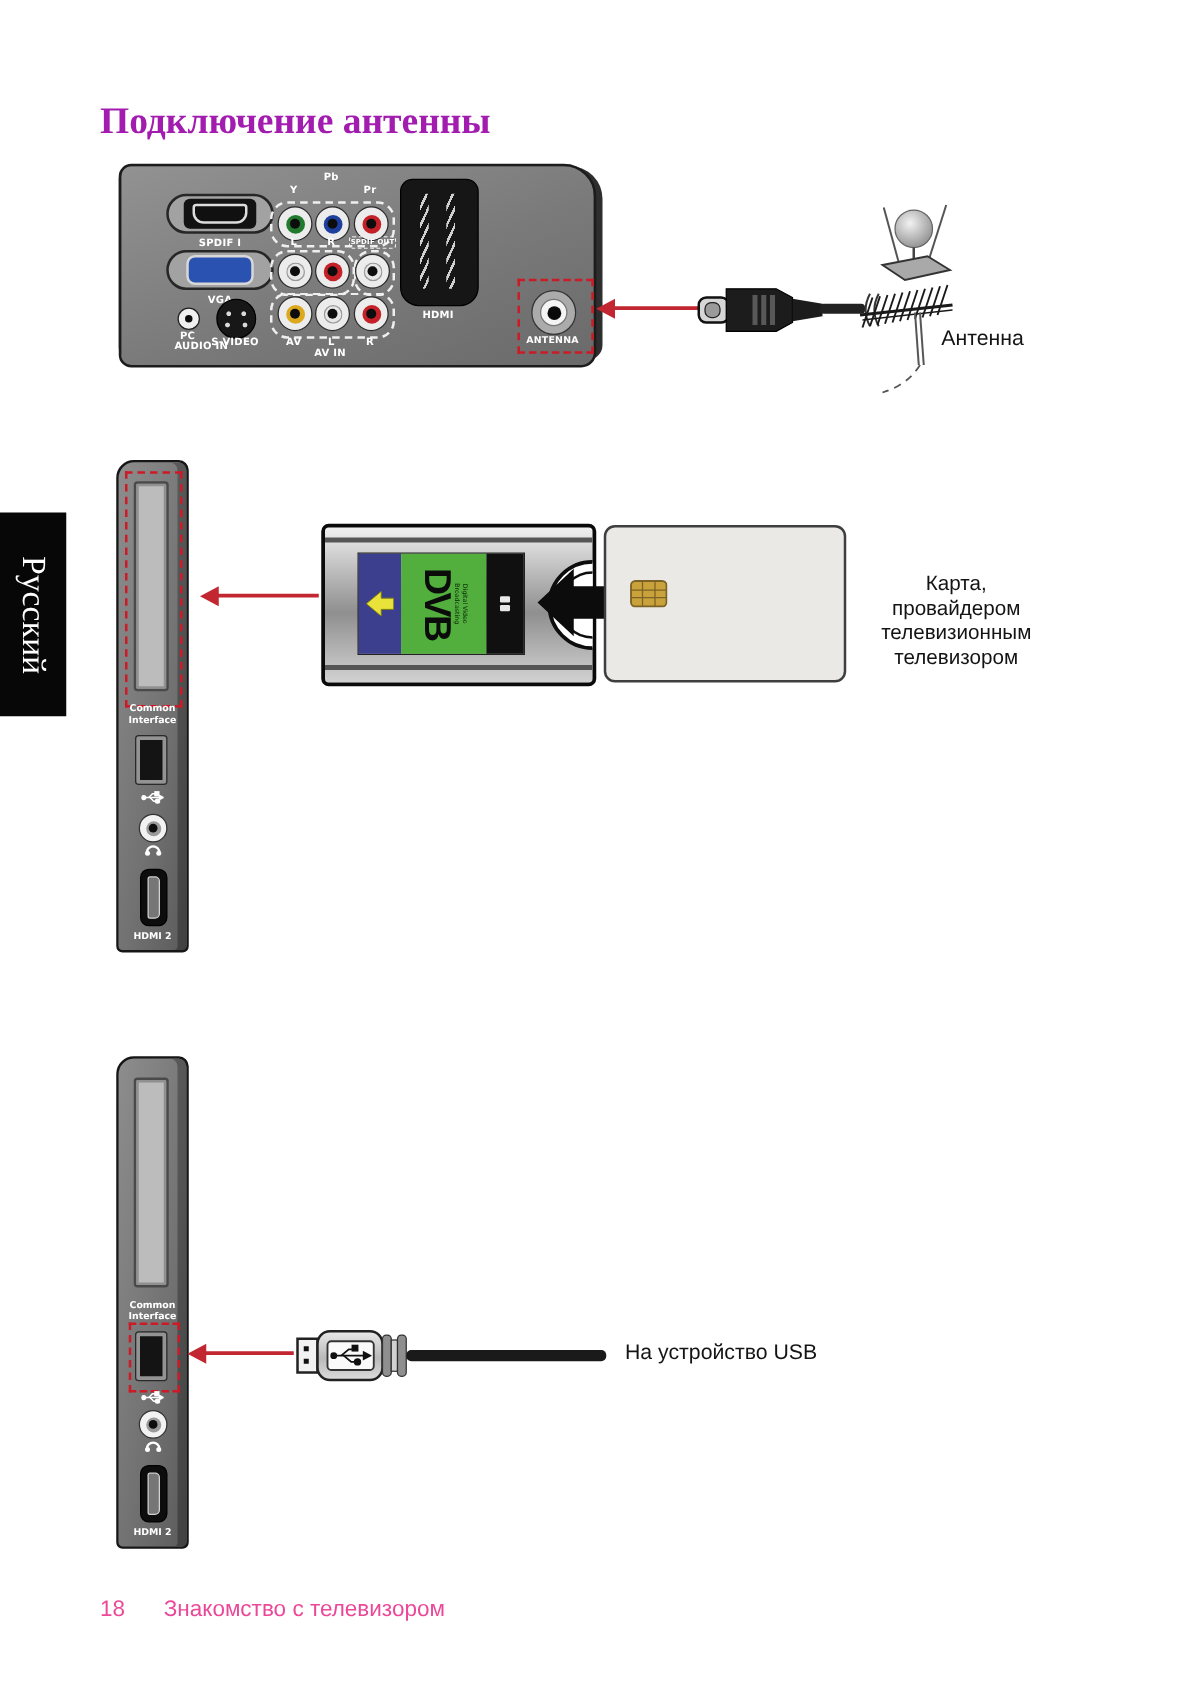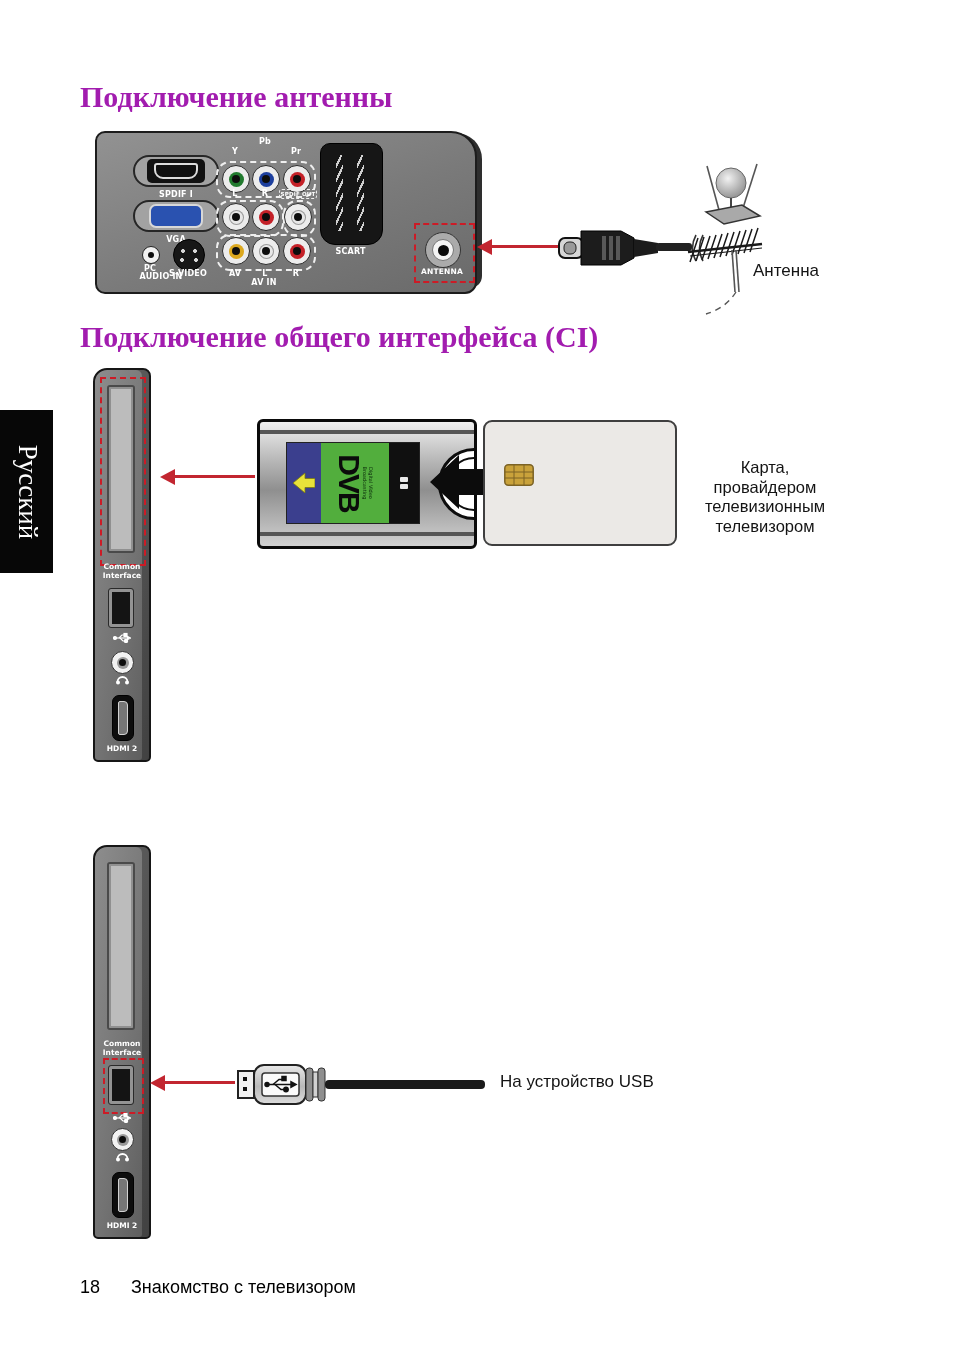--- a/index.html
+++ b/index.html
@@ -104,21 +104,21 @@
   .cam-dvb .big{font:bold 30px "Liberation Sans",sans-serif;letter-spacing:-2px;color:#0b0b0b;line-height:26px;}
   .cam-notch-outer{position:absolute;right:-36px;top:26px;width:72px;height:72px;border-radius:50%;
      background:#fff;border:3px solid #0d0d0d;box-sizing:border-box;
      display:flex;align-items:center;justify-content:center;}
   .cam-notch-inner{width:54px;height:54px;border-radius:50%;background:#fff;border:2.5px solid #0d0d0d;box-sizing:border-box;}
   .card{position:absolute;left:483px;top:420px;width:190px;height:122px;background:#ebe9e6;
      border:2px solid #3f3f3f;border-radius:9px;}
   .caption{position:absolute;text-align:center;color:#141414;font-size:16.5px;line-height:19.5px;}
 
   .callout{position:absolute;color:#141414;font-size:17px;white-space:nowrap;}
-  .footer{position:absolute;top:1277px;color:#000000;font-size:18px;white-space:nowrap;}
+  .footer{position:absolute;top:1277px;color:#ec4899;font-size:18px;white-space:nowrap;}
 </style>
 </head>
 <body>
 
 <div id="page">
 
   <div class="lang-tab">
     <span>Русский</span>
   </div>
 
@@ -204,21 +204,21 @@
       </div>
     <div class="bpl" style="left:125px;top:136px;width:26px;">AV</div>
     <div class="bpl" style="left:155px;top:136px;width:26px;">L</div>
     <div class="bpl" style="left:186px;top:136px;width:26px;">R</div>
     <div class="bpl" style="left:132px;top:145px;width:70px;">AV IN</div>
 
     <div class="scart">
       <div class="scart-pins" style="left:15px;"></div>
       <div class="scart-pins" style="left:36px;"></div>
     </div>
-    <div class="bpl" style="left:223px;top:114px;width:61px;">SCART</div>
+    <div class="bpl" style="left:223px;top:114px;width:61px;">HDMI</div>
 
     <div class="rdash" style="left:317px;top:90px;width:57px;height:56px;"></div>
     <div class="ant-jack" style="left:328px;top:99px;">
         <i>
           <b></b>
         </i>
       </div>
     <div class="bpl" style="left:314px;top:134px;width:62px;font-size:7.5px;">ANTENNA</div>
   </div>
 
@@ -263,21 +263,20 @@
       <line x1="70" y1="78" x2="62" y2="102"></line>
         <line x1="76" y1="77" x2="68" y2="101"></line>
       <line x1="82" y1="76" x2="74" y2="100"></line>
     </g>
     <line x1="56" y1="98" x2="59" y2="140" stroke="#555" stroke-width="1.6"></line>
     <line x1="60" y1="98" x2="63" y2="140" stroke="#555" stroke-width="1.6"></line>
     <path d="M60 140 q-10 16 -30 22" fill="none" stroke="#555" stroke-width="1.4" stroke-dasharray="6 5"></path>
   </svg>
   <div class="callout" style="left:753px;top:261px;">Антенна</div>
 
-  <div class="h1" style="left:80px;top:320px;">Подключение общего интерфейса (CI)</div>
 
   <div class="sp" style="top:368px;">
     <div class="sp-slot"></div>
     <div class="rdash" style="left:5px;top:7px;width:42px;height:185px;"></div>
     <div class="sp-txt" style="top:192px;">Common</div>
     <div class="sp-txt" style="top:201px;">Interface</div>
     <div class="sp-usb"></div>
     <div class="sp-icon" style="top:262px;">
       <svg width="18" height="11" viewBox="0 0 18 11">
         <g stroke="#fff" stroke-width="1.2" fill="#fff">

